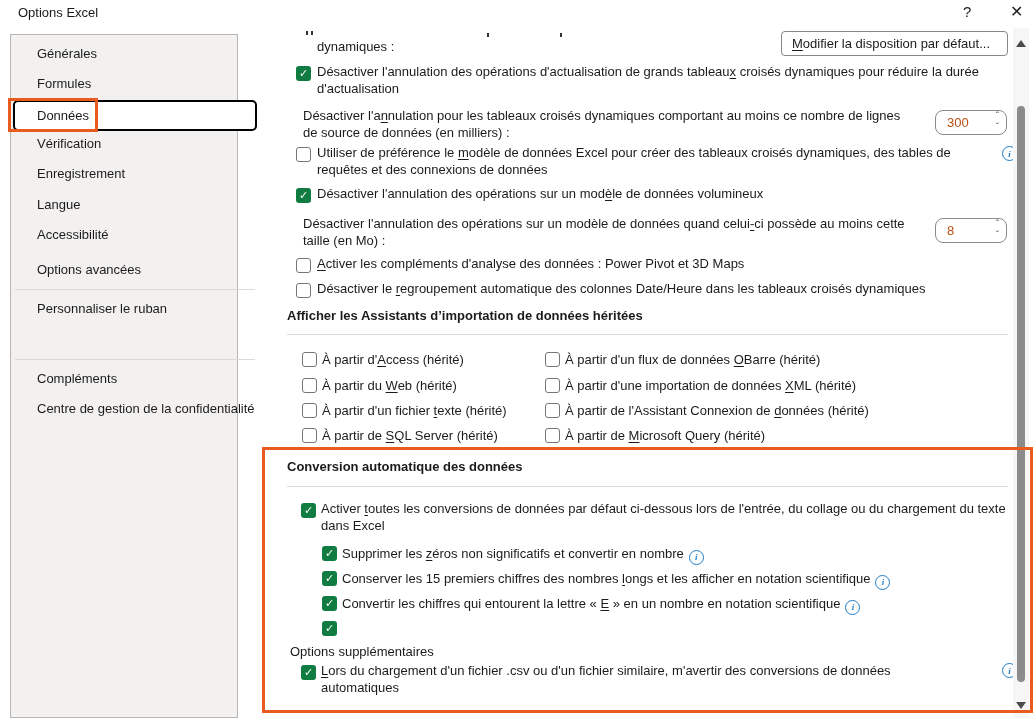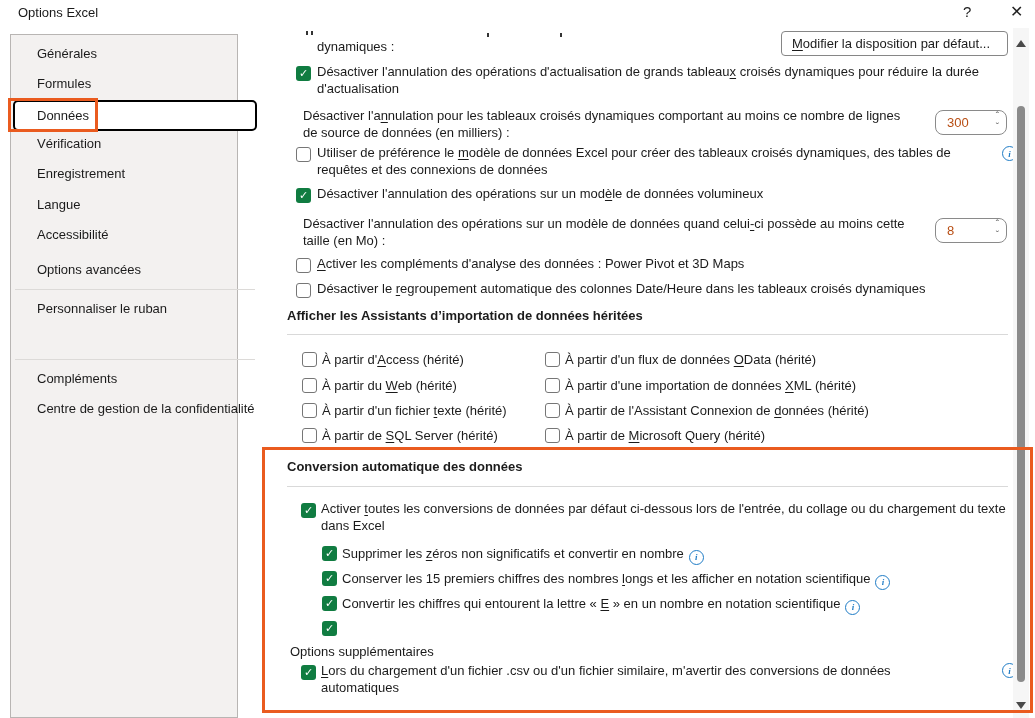--- a/index.html
+++ b/index.html
@@ -129,21 +129,21 @@
   <span class="cb off" style="left:302px;top:352px"></span>
   <div class="abs lbl" style="left:322px;top:351px"><span>À partir d'</span><span class="u">A</span><span>ccess (hérité)</span></div>
   <span class="cb off" style="left:302px;top:378px"></span>
   <div class="abs lbl" style="left:322px;top:377px"><span>À partir du </span><span class="u">W</span><span>eb (hérité)</span></div>
   <span class="cb off" style="left:302px;top:403px"></span>
   <div class="abs lbl" style="left:322px;top:402px"><span>À partir d'un fichier </span><span class="u">t</span><span>exte (hérité)</span></div>
   <span class="cb off" style="left:302px;top:428px"></span>
   <div class="abs lbl" style="left:322px;top:427px"><span>À partir de </span><span class="u">S</span><span>QL Server (hérité)</span></div>
 
   <span class="cb off" style="left:545px;top:352px"></span>
-  <div class="abs lbl" style="left:565px;top:351px"><span>À partir d'un flux de données </span><span class="u">O</span><span>Data (hérité)</span></div>
+  <div class="abs lbl" style="left:565px;top:351px"><span>À partir d'un flux de données </span><span class="u">O</span><span>Barre (hérité)</span></div>
   <span class="cb off" style="left:545px;top:378px"></span>
   <div class="abs lbl" style="left:565px;top:377px"><span>À partir d'une importation de données </span><span class="u">X</span><span>ML (hérité)</span></div>
   <span class="cb off" style="left:545px;top:403px"></span>
   <div class="abs lbl" style="left:565px;top:402px"><span>À partir de l'Assistant Connexion de </span><span class="u">d</span><span>onnées (hérité)</span></div>
   <span class="cb off" style="left:545px;top:428px"></span>
   <div class="abs lbl" style="left:565px;top:427px"><span>À partir de </span><span class="u">M</span><span>icrosoft Query (hérité)</span></div>
 
   <div class="abs heading" style="left:287px;top:459px">Conversion automatique des données</div>
   <div class="hr" style="left:287px;top:486px;width:721px"></div>
 

